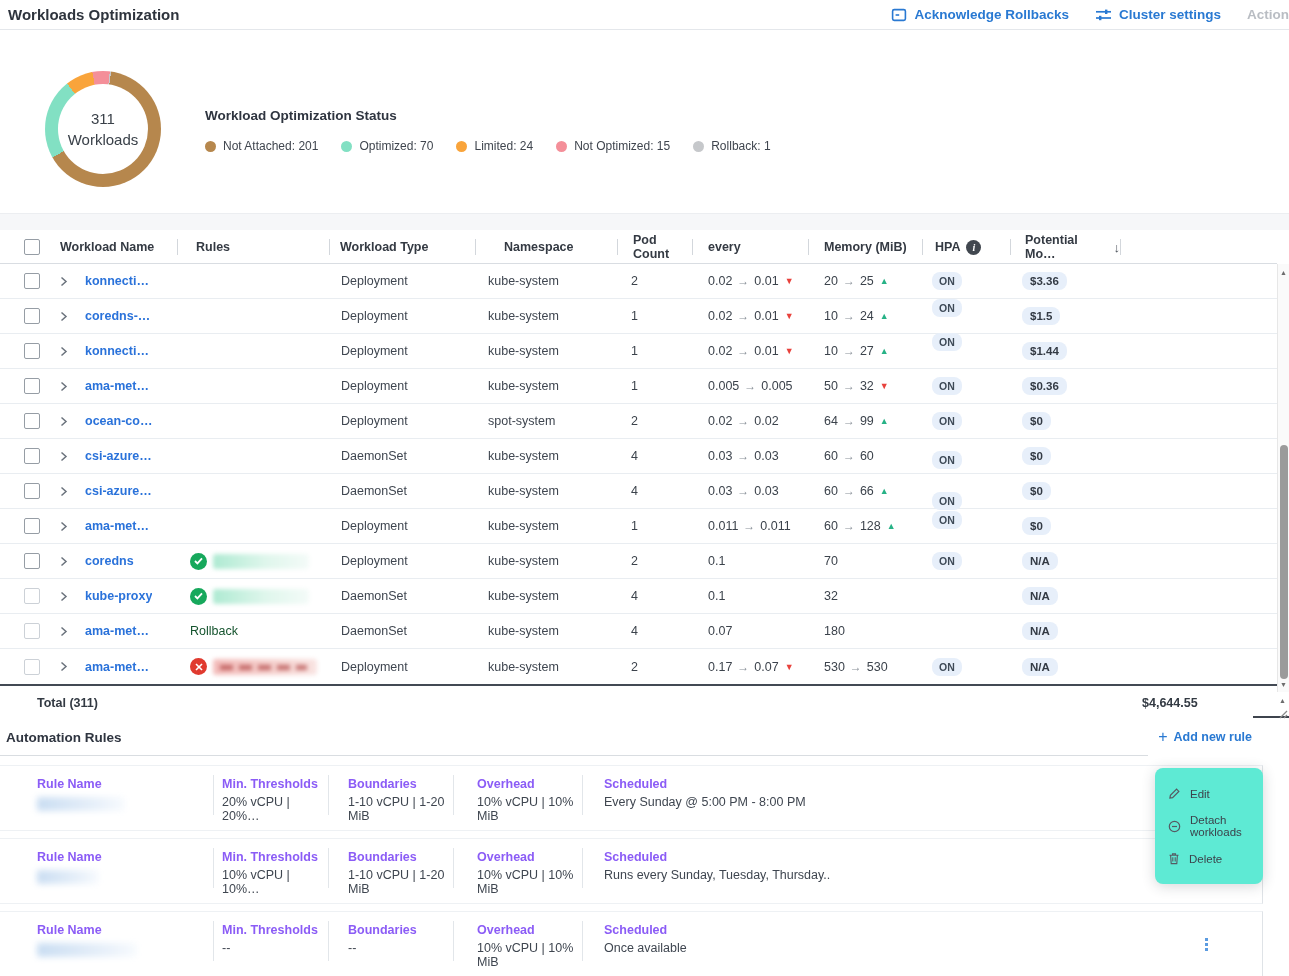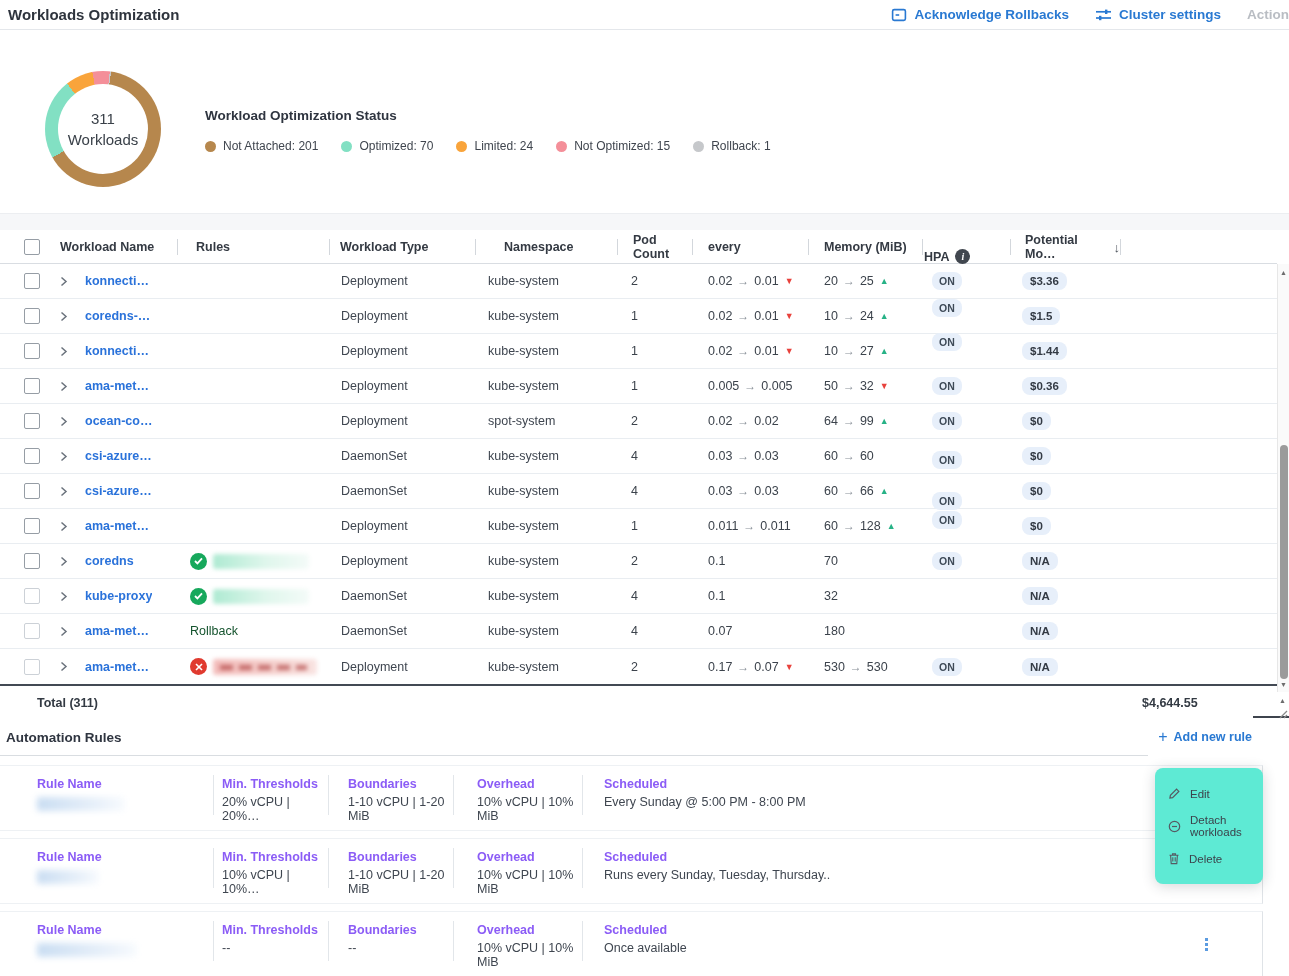--- a/index.html
+++ b/index.html
@@ -49,21 +49,21 @@
   .hcell.sep::before { content:""; position:absolute; left:0; top:50%; transform:translateY(-50%);
                        width:1px; height:16px; background:#d3d7dc; }
   .h-check { padding-left:0; cursor:default; }
   .h-name { grid-column:2 / span 2; padding-left:8px; }
   .h-rules { padding-left:19px; }
   .h-type { padding-left:11px; }
   .h-ns { padding-left:29px; }
   .h-pods { padding-left:16px; }
   .h-vcpu { padding-left:16px; }
   .h-mem { padding-left:16px; }
-  .h-hpa { padding-left:2px;align-items:flex-end; }
+  .h-hpa { padding-left:13px; }
   .h-potential { padding-left:15px; }
   .sort-arrow { font-size:13px; color:#4a515a; font-weight:400; margin-left:6px; }
   .info-i { width:15px; height:15px; border-radius:50%; background:#41474f; color:#fff; font-size:10px;
             font-weight:700; display:inline-flex; align-items:center; justify-content:center;
             font-family:"Liberation Serif", serif; font-style:italic; }
 
   .tbody { border-bottom:2px solid #434a54; }
   .tbody .trow { height:35px; border-bottom:1px solid #e9edf1; font-size:12.5px; color:#3c434c; background:#fff; }
   .tbody .trow:last-child { border-bottom:none; }
   .cell { display:flex; align-items:center; height:100%; }

